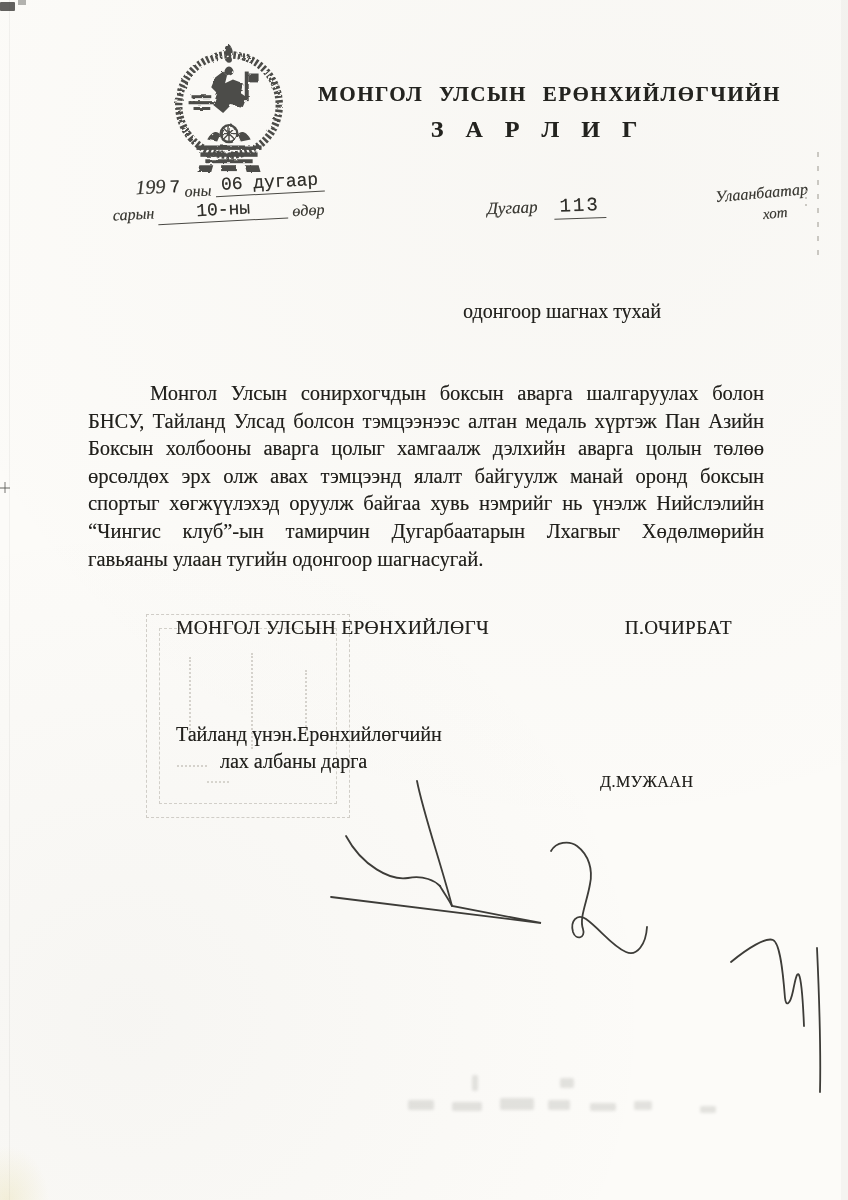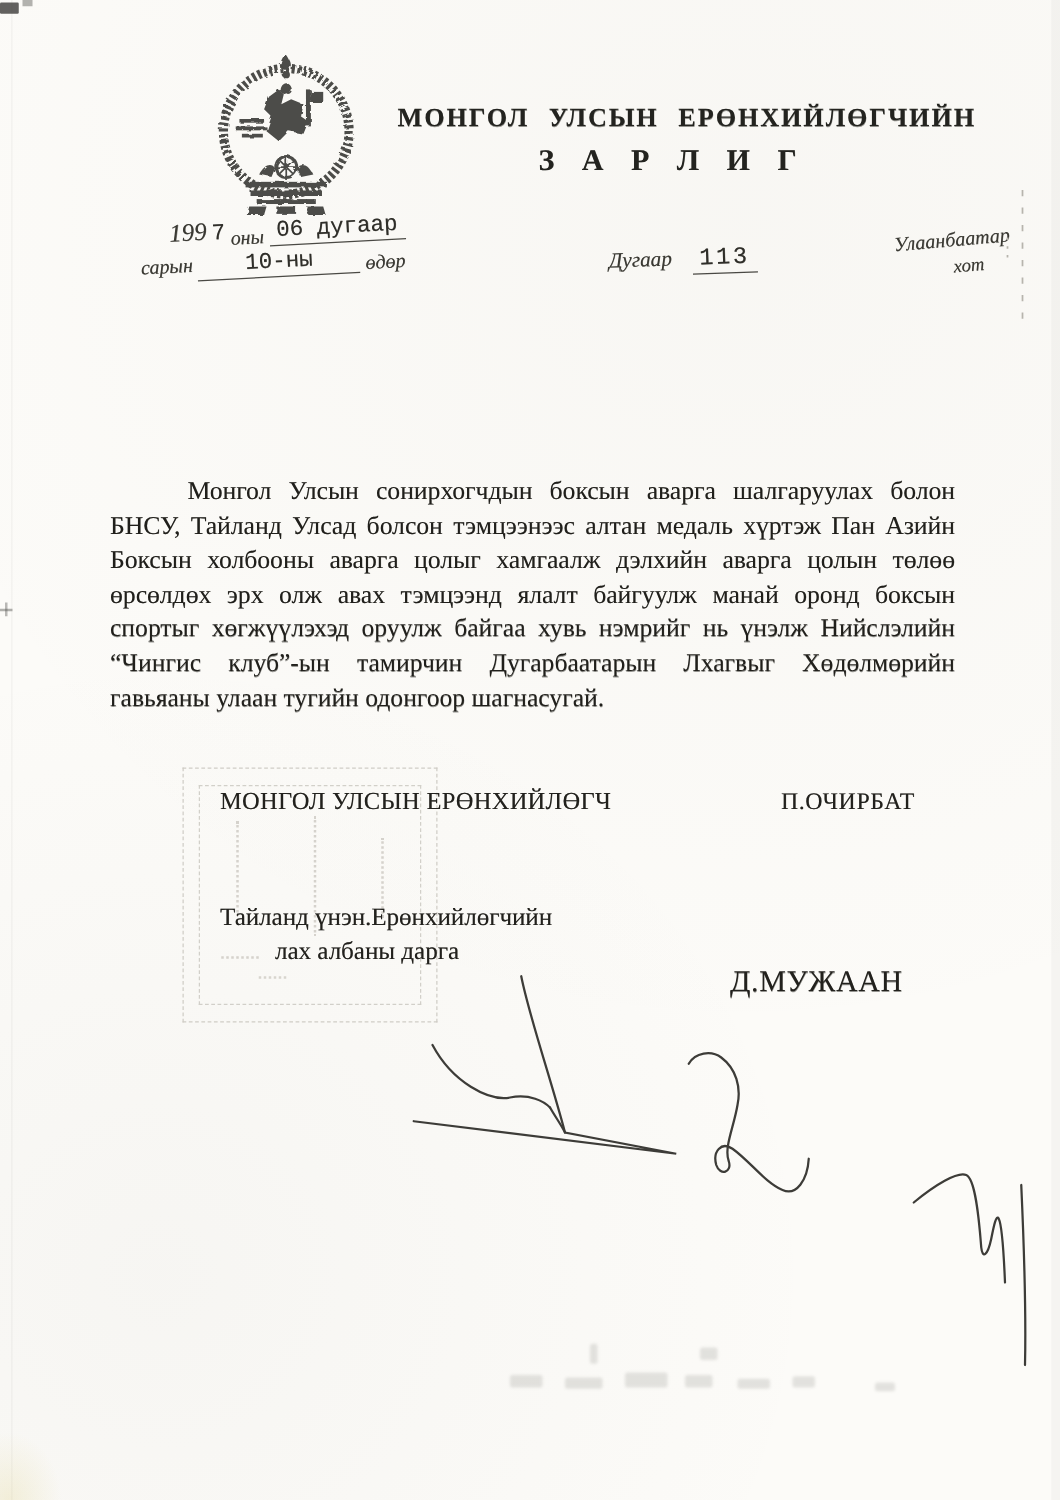--- a/index.html
+++ b/index.html
@@ -54,27 +54,27 @@
   }
 
   
   .body-par{
     position:absolute; left:88px; top:380px; width:676px;
     font-size:20.5px; line-height:27.6px; text-align:justify; text-indent:62px;
     color:#201f1b; margin:0;
   }
 
   
-  .sig-row{ position:absolute; left:176px; top:631px; width:556px; display:flex; justify-content:space-between; }
+  .sig-row{ position:absolute; left:176px; top:617px; width:556px; display:flex; justify-content:space-between; }
   .sig-title{ font-size:19.5px; letter-spacing:0.3px; color:#22211d; white-space:nowrap; }
   .sig-name{ font-size:19px; letter-spacing:0.5px; color:#22211d; white-space:nowrap; }
 
   .cert-block{ position:absolute; left:176px; top:721px; width:310px; font-size:20px; line-height:27px; color:#22211d; }
   .cert-l3{ padding-left:44px; }
-  .cert-name{ position:absolute; left:584px; top:773px; font-size:24px; letter-spacing:0.5px; color:#22211d; white-space:nowrap; }
+  .cert-name{ position:absolute; left:600px; top:773px; font-size:16px; letter-spacing:0.5px; color:#22211d; white-space:nowrap; }
 
   
   .stamp{
     position:absolute; left:146px; top:614px; width:202px; height:202px;
     border:1px dashed #c9c6bf; opacity:0.85;
   }
   .stamp-inner{ position:absolute; left:12px; top:13px; right:12px; bottom:13px; border:1px dashed #ccc9c2; }
   .stamp-mark{ position:absolute; border-left:2px dotted #cfccc5; filter:blur(0.5px); }
   .sm1{ left:42px; top:42px; height:76px; }
   .sm2{ left:104px; top:38px; height:96px; }
@@ -158,20 +158,21 @@
     <span class="preprint" style="font-size:17px;">Дугаар</span>
     <span class="typed underl" style="margin-left:12px;">113</span>
   </div>
 
   <div class="place-block t">
     <div class="place-l1">Улаанбаатар</div>
     <div class="place-l2">хот</div>
   </div>
 
   <div class="subject t">
+    <div>одонгоор шагнах тухай</div>
   </div>
 
   <p class="body-par t">Монгол Улсын сонирхогчдын боксын аварга шалгаруулах болон БНСУ, Тайланд Улсад болсон тэмцээнээс алтан медаль хүртэж Пан Азийн Боксын холбооны аварга цолыг хамгаалж дэлхийн аварга цолын төлөө өрсөлдөх эрх олж авах тэмцээнд ялалт байгуулж манай оронд боксын спортыг хөгжүүлэхэд оруулж байгаа хувь нэмрийг нь үнэлж Нийслэлийн “Чингис клуб”-ын тамирчин Дугарбаатарын Лхагвыг Хөдөлмөрийн гавьяаны улаан тугийн одонгоор шагнасугай.</p>
 
   <div class="stamp">
     <div class="stamp-inner"></div>
     <span class="stamp-mark sm1"></span>
     <span class="stamp-mark sm2"></span>
     <span class="stamp-mark sm3"></span>
     <span class="stamp-mark sm4"></span>

